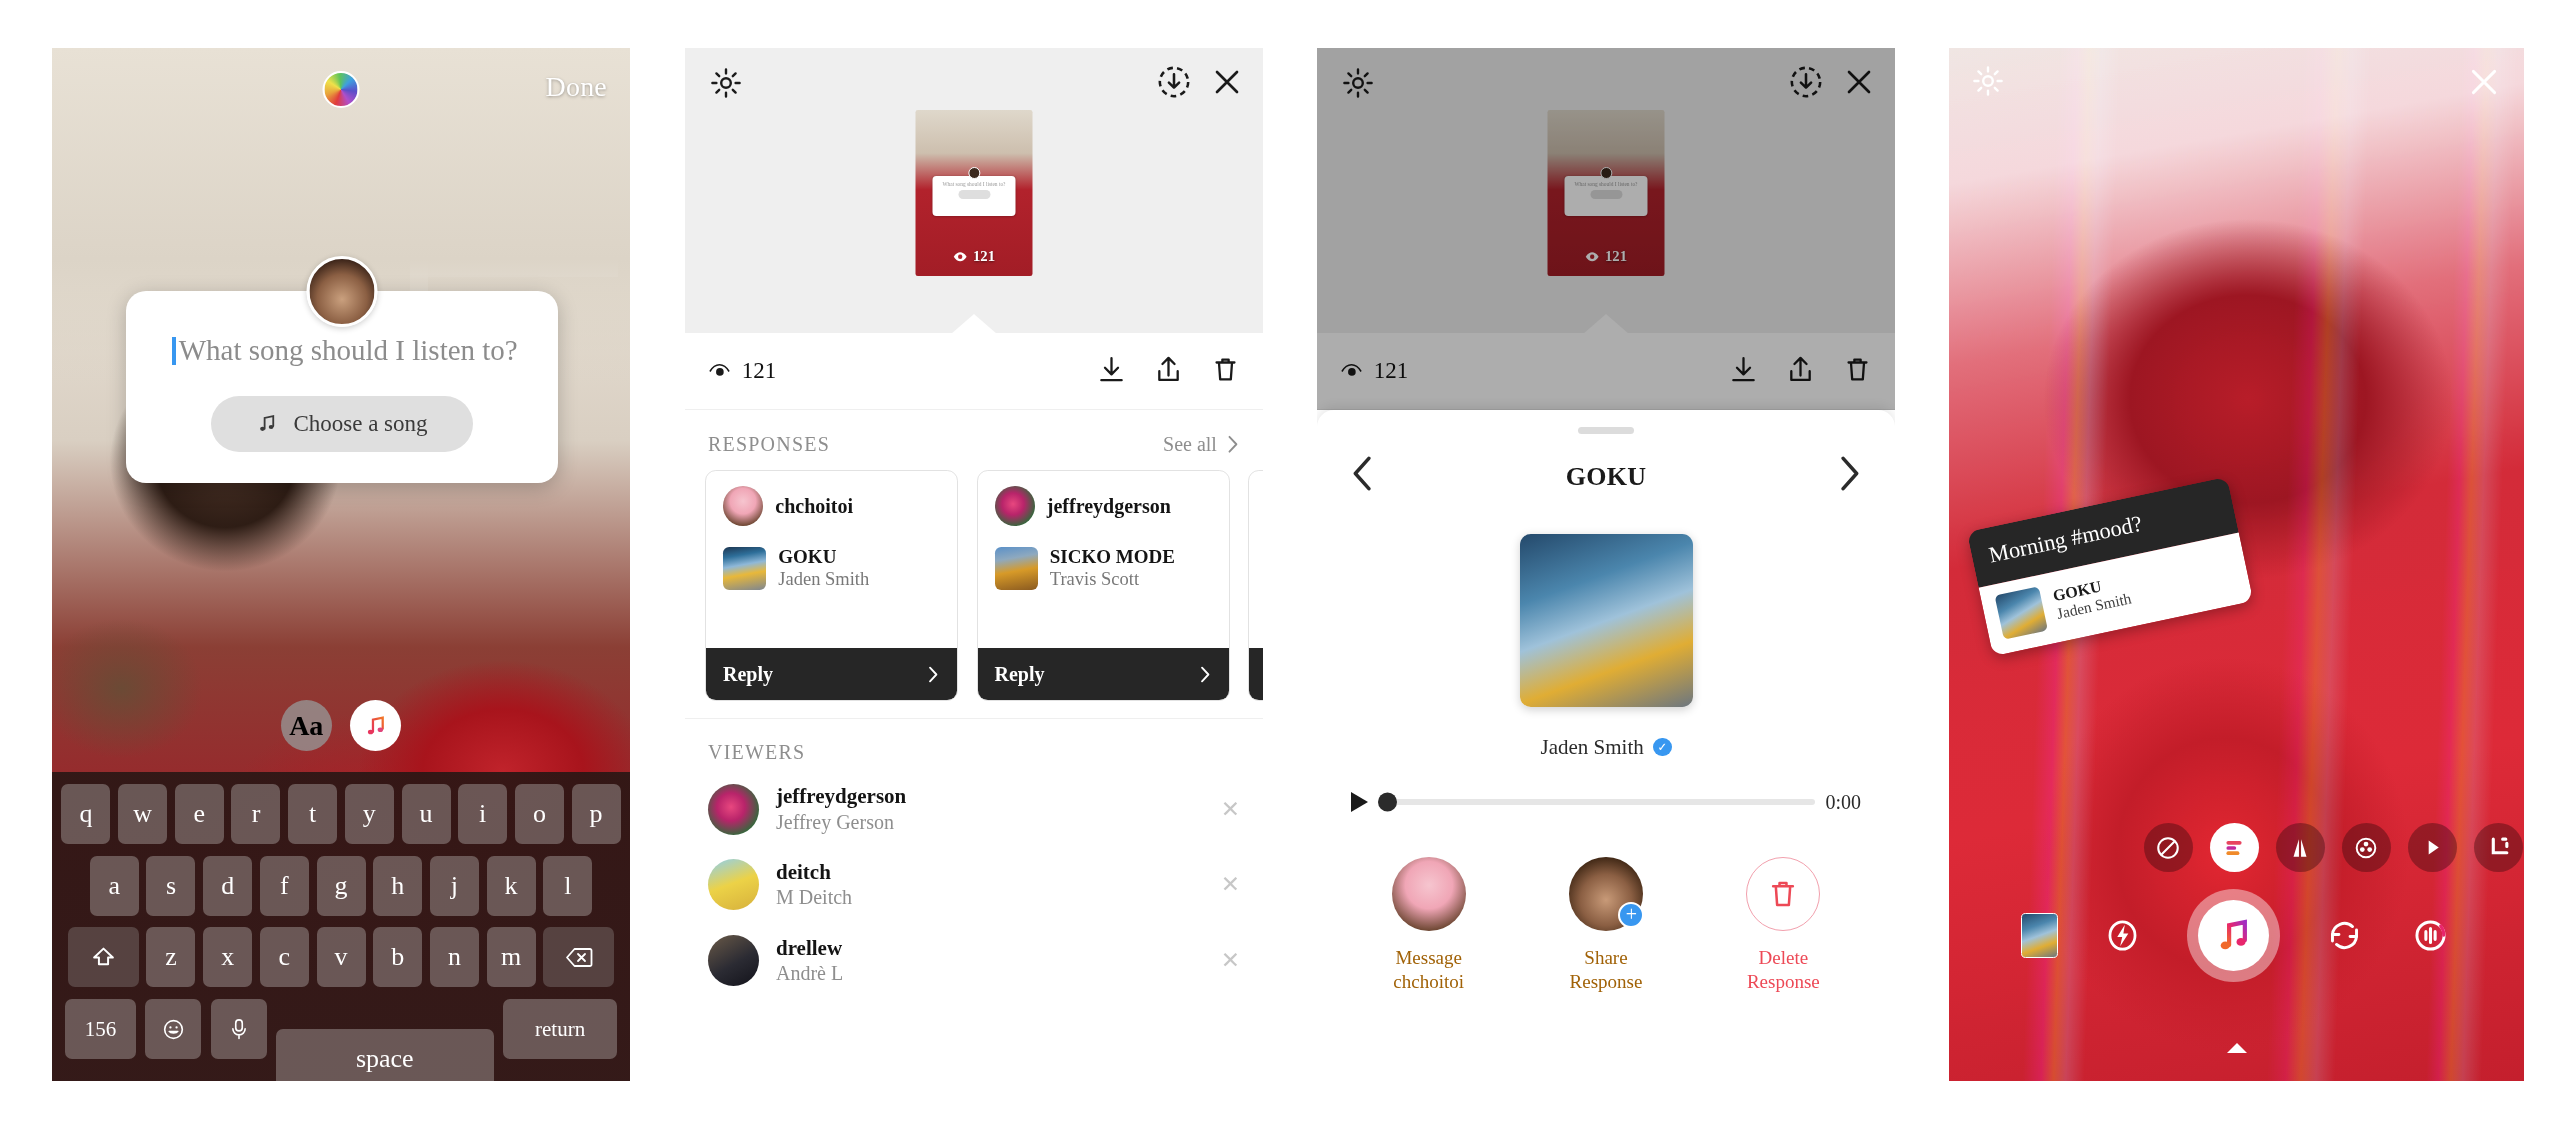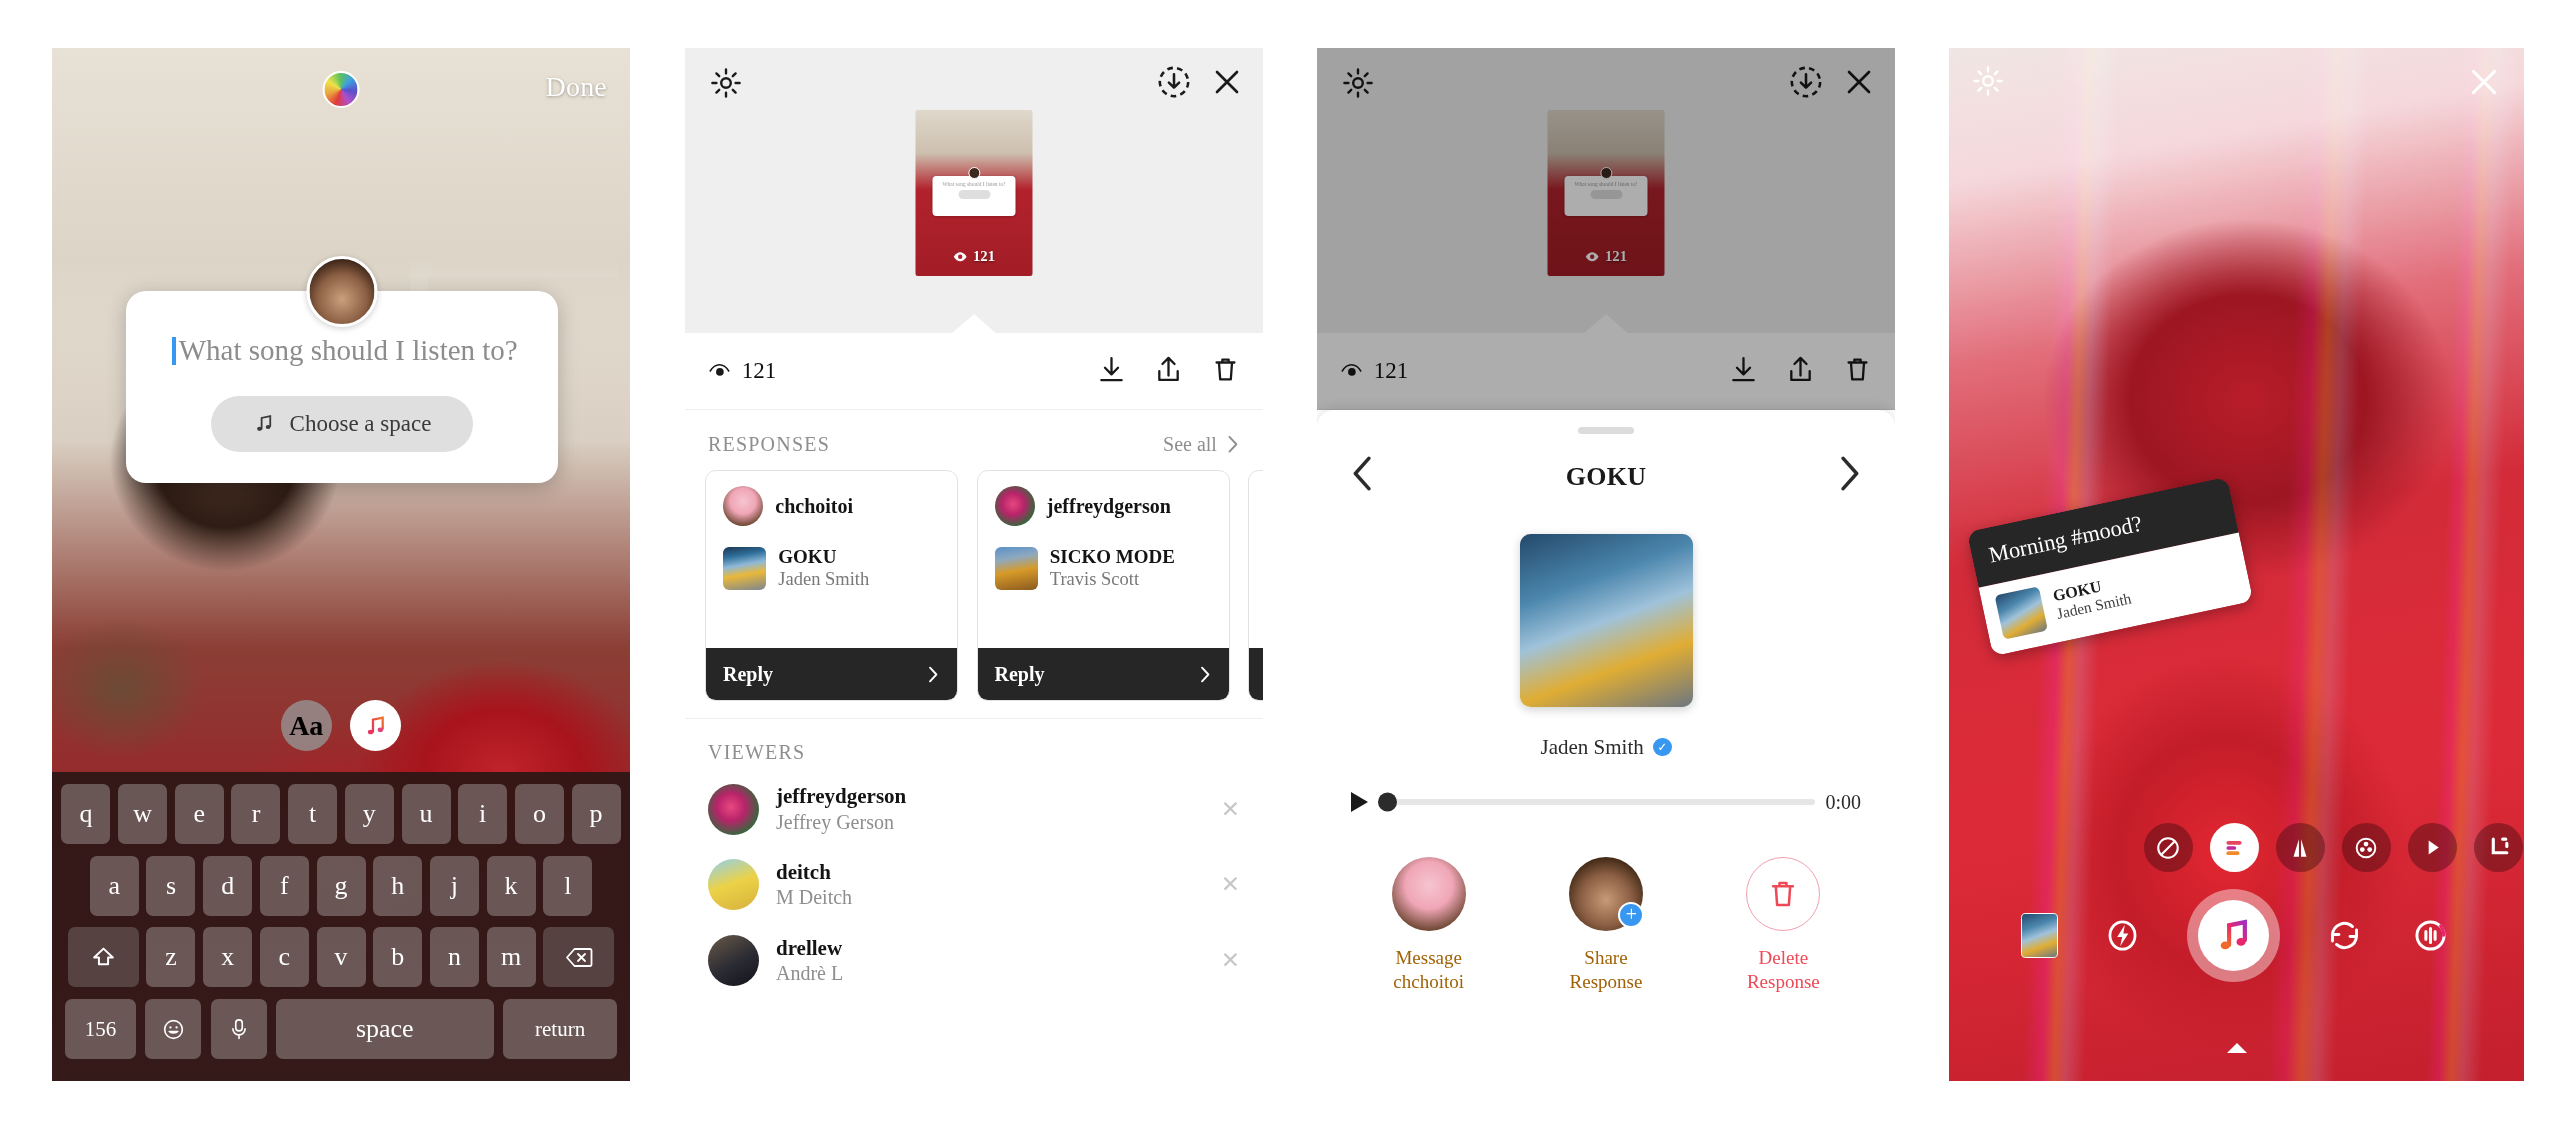--- a/index.html
+++ b/index.html
@@ -68,21 +68,21 @@
 
   .keyboard { position:absolute; left:0; right:0; bottom:0; height:309px;
               background:linear-gradient(180deg, rgba(40,22,20,.90), rgba(46,26,24,.92)); z-index:8;
               padding:12.3px 6.2px 10.8px; }
   .kb-row { display:flex; justify-content:center; gap:7.7px; margin-bottom:11.6px; }
   .key { background:rgba(160,150,148,.50); border-radius:7px; color:#fff;
          font-size:26px; display:flex; align-items:center; justify-content:center;
          height:60px; width:49px; }
   .kb-row.r2 { padding:0 26px; }
   .key.wide { width:71px; background:rgba(120,108,106,.50); }
-  .key.space { width:218px; }
+  .key.space { width:218px;margin-top:30px; }
   .key.ret   { width:114px; font-size:21px; }
   .key.num   { width:71px; font-size:21px; }
   .key.sm    { width:56px; font-size:23px; }
   .kb-row.r4 { gap:9.3px; margin-bottom:0; }
 
   
   #p2 { left:685px; width:578px; background:#fff; }
   .story-head { background:#efefef; height:285px; position:relative; }
   .gear { position:absolute; left:25px; top:18.5px; }
   .head-right { position:absolute; right:20px; top:17px; display:flex; gap:20px; align-items:center;}
@@ -249,21 +249,21 @@
 
     <div class="music-card">
       <div class="music-card-avatar"></div>
       <div class="mc-prompt"><span class="caret"></span><span>What song should I listen to?</span></div>
       <div class="choose-song">
         <svg width="23" height="23" viewBox="0 0 24 24">
           <path d="M9 17.5V6.2l9-1.8v10.3" fill="none" stroke="#3a3a3a" stroke-width="1.9" stroke-linecap="round"></path>
           <ellipse cx="6.8" cy="17.6" rx="2.5" ry="2.1" fill="#3a3a3a"></ellipse>
           <ellipse cx="15.8" cy="15.6" rx="2.5" ry="2.1" fill="#3a3a3a"></ellipse>
         </svg>
-        <span>Choose a space</span>
+        <span>Choose a song</span>
       </div>
     </div>
 
     <div class="tool-row">
       <div class="tool aa">
           <span>Aa</span>
         </div>
       <div class="tool music">
         <svg width="26" height="26" viewBox="0 0 24 24">
           <defs>

